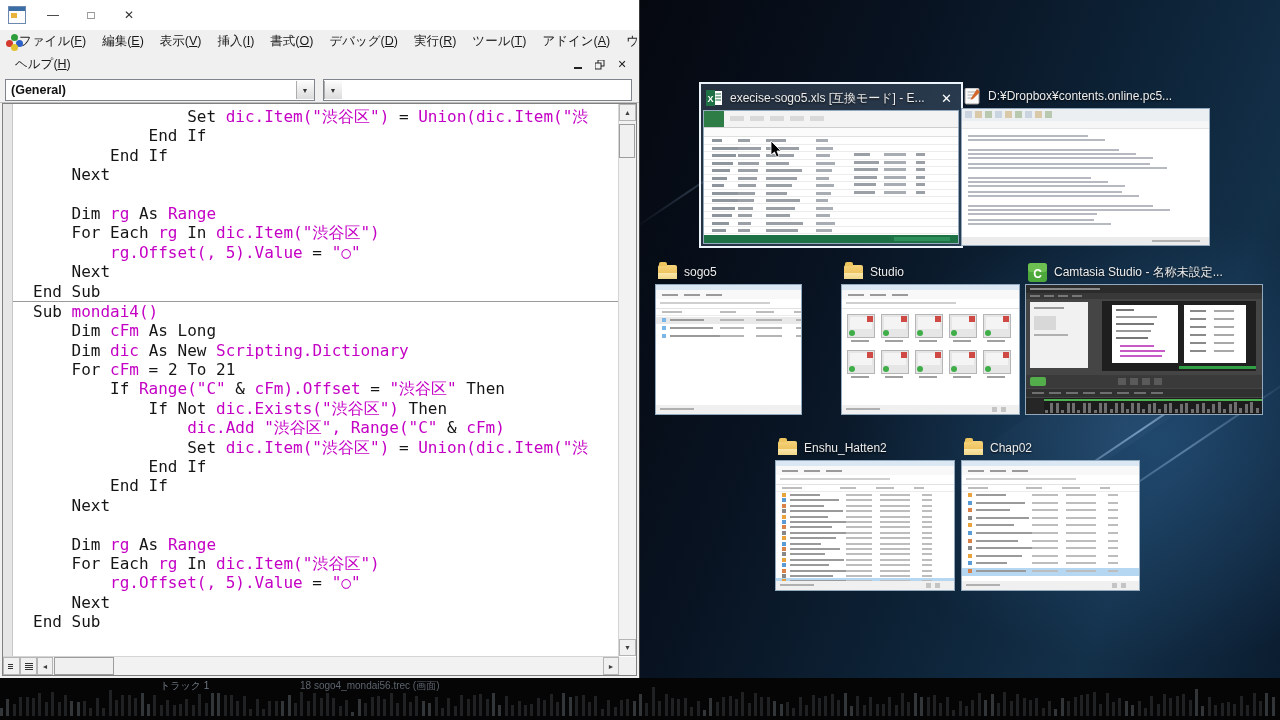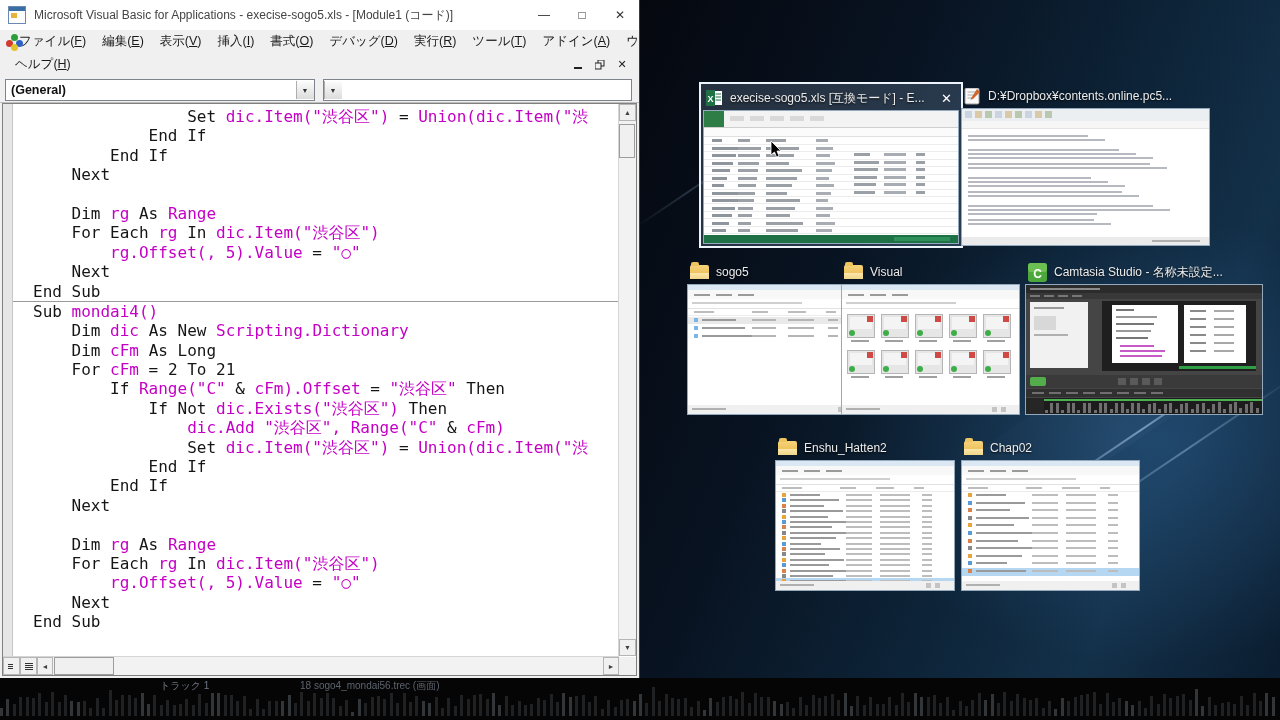--- a/index.html
+++ b/index.html
@@ -58,21 +58,21 @@
   
   .card{position:absolute;color:#ececec;font-size:12px;}
   .card-header{height:24px;display:flex;align-items:center;gap:7px;padding:0 3px;white-space:nowrap;}
   .card-title{overflow:hidden;text-overflow:ellipsis;flex:1;text-shadow:0 1px 2px rgba(0,0,0,.8);}
   .card-close{font-size:13px;color:#fff;padding:0 4px;}
   .card-body{position:relative;border:1px solid #93a9bd;background:#fff;overflow:hidden;}
   #card-excel{left:699px;top:82px;width:256px;border:2px solid #eef4fb;background:rgba(150,180,212,0.22);padding:2px;}
   #card-excel .card-body{height:132px;}
   #card-editor{left:961px;top:84px;width:249px;}
   #card-editor .card-body{height:136px;}
-  #card-sogo5{left:655px;top:260px;width:180px;margin-left:32px;}
+  #card-sogo5{left:655px;top:260px;width:147px;}
   #card-enshu{left:841px;top:260px;width:179px;}
   #card-camtasia{left:1025px;top:260px;width:238px;}
   #card-hatten2{left:775px;top:436px;width:180px;}
   #card-chap02{left:961px;top:436px;width:179px;}
   #card-sogo5 .card-body,#card-enshu .card-body,#card-camtasia .card-body,
   #card-hatten2 .card-body,#card-chap02 .card-body{height:129px;}
   .fold{width:19px;height:14px;background:linear-gradient(#f5d37a,#e9b84d);border-radius:2px;position:relative;display:inline-block;flex:0 0 auto;}
   .fold:before{content:"";position:absolute;top:-3px;left:1px;width:8px;height:4px;background:#eec45e;border-radius:2px 2px 0 0;}
   .fold:after{content:"";position:absolute;left:0;right:0;bottom:0;height:6px;background:linear-gradient(#fae7ab,#f0d687);}
   .hicon{flex:0 0 auto;display:flex;align-items:center;}
@@ -85,21 +85,20 @@
   #waveform i{display:block;width:3px;margin-right:3.4px;background:rgba(215,226,238,0.13);}
 </style>
 </head>
 <body>
 
 <div id="app">
 
   <div id="vbe">
     <div id="vbe-titlebar">
       <span class="vbe-appicon"></span>
-      <span id="vbe-title">Microsoft Visual Basic for Applications - execise-sogo5.xls - [Module1 (コード)]</span>
       <span class="winbtn">—</span>
       <span class="winbtn">□</span>
       <span class="winbtn">✕</span>
     </div>
     <div id="vbe-menurow1">
       <span class="vba-flower">
           <i></i>
           <i></i>
           <i></i>
           <i></i>
@@ -149,22 +148,22 @@
           <div class="code-line"><span class="seg-p">        </span><span class="seg-k">End If</span></div>
           <div class="code-line"><span class="seg-p">    </span><span class="seg-k">Next</span></div>
           <div class="code-line"></div>
           <div class="code-line"><span class="seg-p">    </span><span class="seg-k">Dim</span><span class="seg-p"> </span><span class="seg-m">rg</span><span class="seg-p"> </span><span class="seg-k">As</span><span class="seg-p"> </span><span class="seg-m">Range</span></div>
           <div class="code-line"><span class="seg-p">    </span><span class="seg-k">For Each</span><span class="seg-p"> </span><span class="seg-m">rg</span><span class="seg-p"> </span><span class="seg-k">In</span><span class="seg-p"> </span><span class="seg-m">dic.Item("渋谷区")</span></div>
           <div class="code-line"><span class="seg-p">        </span><span class="seg-m">rg.Offset(, 5).Value</span><span class="seg-p"> = </span><span class="seg-m">"○"</span></div>
           <div class="code-line"><span class="seg-p">    </span><span class="seg-k">Next</span></div>
           <div class="code-line"><span class="seg-k">End Sub</span></div>
           <div class="code-divider"></div>
           <div class="code-line"><span class="seg-k">Sub</span><span class="seg-p"> </span><span class="seg-m">mondai4()</span></div>
+          <div class="code-line"><span class="seg-p">    </span><span class="seg-k">Dim</span><span class="seg-p"> </span><span class="seg-m">cFm</span><span class="seg-p"> </span><span class="seg-k">As Long</span></div>
           <div class="code-line"><span class="seg-p">    </span><span class="seg-k">Dim</span><span class="seg-p"> </span><span class="seg-m">dic</span><span class="seg-p"> </span><span class="seg-k">As New</span><span class="seg-p"> </span><span class="seg-m">Scripting.Dictionary</span></div>
-          <div class="code-line"><span class="seg-p">    </span><span class="seg-k">Dim</span><span class="seg-p"> </span><span class="seg-m">cFm</span><span class="seg-p"> </span><span class="seg-k">As Long</span></div>
           <div class="code-line"><span class="seg-p">    </span><span class="seg-k">For</span><span class="seg-p"> </span><span class="seg-m">cFm</span><span class="seg-p"> = 2 </span><span class="seg-k">To</span><span class="seg-p"> 21</span></div>
           <div class="code-line"><span class="seg-p">        </span><span class="seg-k">If</span><span class="seg-p"> </span><span class="seg-m">Range("C"</span><span class="seg-p"> &amp; </span><span class="seg-m">cFm).Offset</span><span class="seg-p"> = </span><span class="seg-m">"渋谷区"</span><span class="seg-p"> </span><span class="seg-k">Then</span></div>
           <div class="code-line"><span class="seg-p">            </span><span class="seg-k">If Not</span><span class="seg-p"> </span><span class="seg-m">dic.Exists("渋谷区")</span><span class="seg-p"> </span><span class="seg-k">Then</span></div>
           <div class="code-line"><span class="seg-p">                </span><span class="seg-m">dic.Add "渋谷区", Range("C"</span><span class="seg-p"> &amp; </span><span class="seg-m">cFm)</span></div>
           <div class="code-line"><span class="seg-p">                </span><span class="seg-k">Set</span><span class="seg-p"> </span><span class="seg-m">dic.Item("渋谷区")</span><span class="seg-p"> = </span><span class="seg-m">Union(dic.Item("渋</span></div>
           <div class="code-line"><span class="seg-p">            </span><span class="seg-k">End If</span></div>
           <div class="code-line"><span class="seg-p">        </span><span class="seg-k">End If</span></div>
           <div class="code-line"><span class="seg-p">    </span><span class="seg-k">Next</span></div>
           <div class="code-line"></div>
           <div class="code-line"><span class="seg-p">    </span><span class="seg-k">Dim</span><span class="seg-p"> </span><span class="seg-m">rg</span><span class="seg-p"> </span><span class="seg-k">As</span><span class="seg-p"> </span><span class="seg-m">Range</span></div>
@@ -406,21 +405,21 @@
             <div style="position: absolute; left: 150px; top: 2px; width: 5px; height: 5px; background: rgb(196, 196, 196);"></div>
             <div style="position: absolute; left: 159px; top: 2px; width: 5px; height: 5px; background: rgb(196, 196, 196);"></div>
           </div>
         </div>
       </div>
       <div class="card" id="card-enshu">
         <div class="card-header">
           <span class="hicon">
             <span class="fold"></span>
           </span>
-          <span class="card-title">Visual</span>
+          <span class="card-title">Studio</span>
         </div>
         <div class="card-body">
           <div style="position: absolute; left: 0px; top: 0px; width: 500px; height: 5px; background: rgb(219, 231, 243);"></div>
           <div style="position: absolute; left: 0px; top: 5px; width: 500px; height: 9px; background: rgb(248, 248, 248);"></div>
           <div style="position: absolute; left: 6px; top: 9px; width: 16px; height: 2px; background: rgb(154, 154, 154);"></div>
           <div style="position: absolute; left: 28px; top: 9px; width: 16px; height: 2px; background: rgb(154, 154, 154);"></div>
           <div style="position: absolute; left: 50px; top: 9px; width: 16px; height: 2px; background: rgb(154, 154, 154);"></div>
           <div style="position: absolute; left: 0px; top: 14px; width: 500px; height: 9px; background: rgb(255, 255, 255);"></div>
           <div style="position: absolute; left: 4px; top: 17px; width: 110px; height: 2px; background: rgb(207, 207, 207);"></div>
           <div style="position: absolute; left: 0px; top: 23px; width: 500px; height: 1px; background: rgb(226, 226, 226);"></div>

